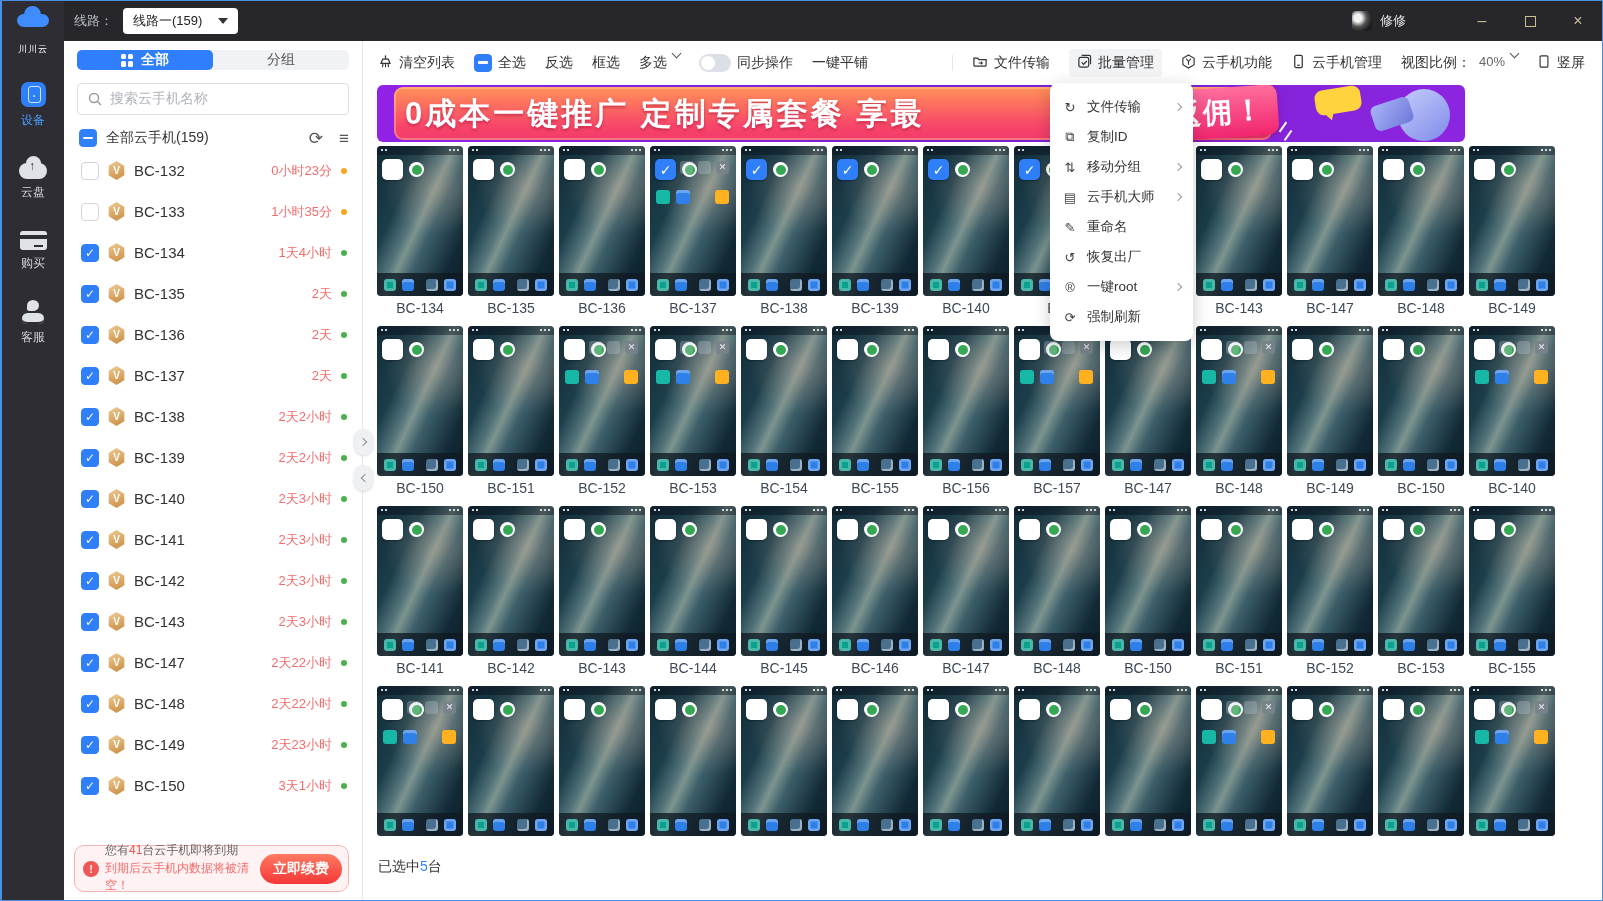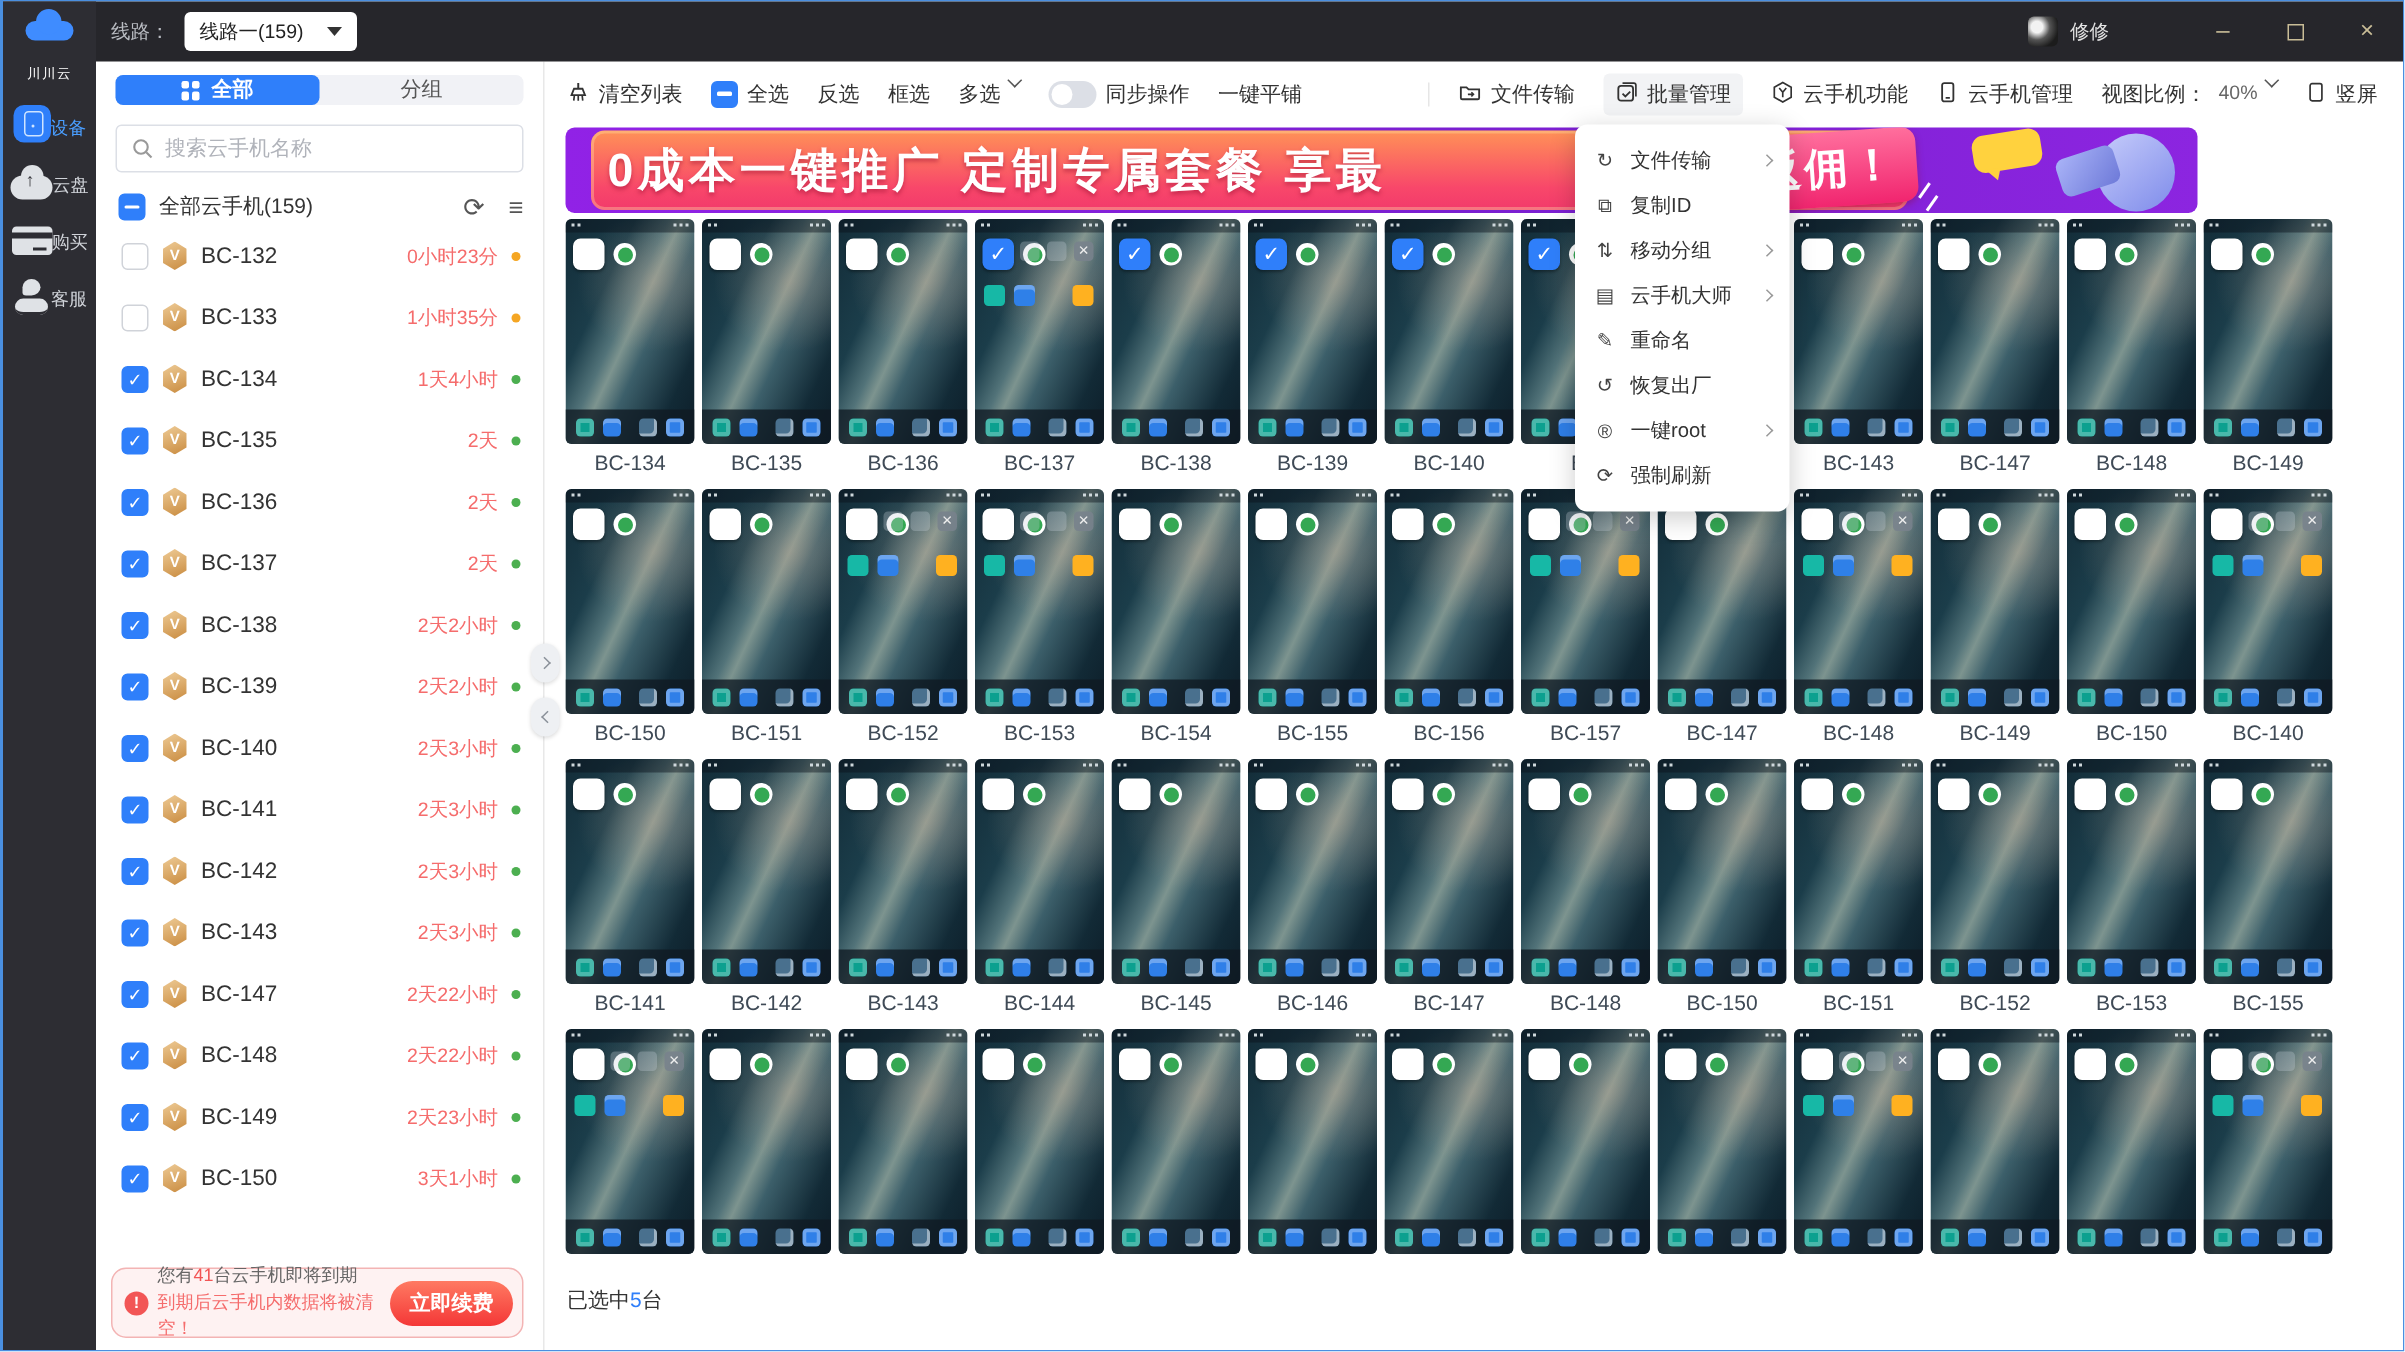--- a/index.html
+++ b/index.html
@@ -20,21 +20,21 @@
 .wbtn{width:48px;height:40px;display:flex;align-items:center;justify-content:center;color:#c9bd97;font-size:16px;cursor:pointer}
 .maxbox{width:11px;height:11px;border:1px solid #c9bd97}
 
 
 .sidebar{position:absolute;left:0;top:0;bottom:0;width:62px;background:#2d2d33;z-index:4;display:flex;flex-direction:column;align-items:center}
 .logo{margin-top:5px;display:flex;flex-direction:column;align-items:center}
 .logo-cloud{width:34px;height:21px;position:relative}
 .logo-cloud::before{content:"";position:absolute;left:1px;bottom:0;width:32px;height:13px;background:#3f8cff;border-radius:8px}
 .logo-cloud::after{content:"";position:absolute;left:8px;top:0;width:17px;height:17px;background:#3f8cff;border-radius:50%}
 .logo-text{color:#fff;font-size:9px;letter-spacing:1px;margin-top:16px}
-.nav-item{margin-top:14px;display:flex;flex-direction:row;align-items:center;cursor:pointer}
+.nav-item{margin-top:26px;display:flex;flex-direction:column;align-items:center;cursor:pointer}
 .nav-label{font-size:12px;color:#cfd2d8;margin-top:5px}
 .nav-item.active .nav-label{color:#4a9eff}
 .dev-icon{width:25px;height:25px;background:#2f7ffa;border-radius:7px;position:relative}
 .dev-icon::before{content:"";position:absolute;left:7px;top:4px;width:11px;height:15px;border:1.6px solid #cfe4ff;border-radius:3px}
 .dev-icon::after{content:"";position:absolute;left:12px;top:13px;width:2px;height:2px;border-radius:50%;background:#cfe4ff}
 .disk-icon{width:28px;height:16px;background:#dfe2e6;border-radius:9px;position:relative;margin-top:8px}
 .disk-icon::before{content:"";position:absolute;left:7px;top:-7px;width:15px;height:15px;border-radius:50%;background:#dfe2e6}
 .disk-icon::after{content:"↑";position:absolute;left:10px;top:-4px;color:#2d2d33;font-size:12px;font-weight:bold}
 .buy-icon{width:27px;height:19px;background:#dfe2e6;border-radius:3px;position:relative;margin-top:4px}
 .buy-icon::before{content:"";position:absolute;top:4px;left:0;right:0;height:4px;background:#2d2d33}

